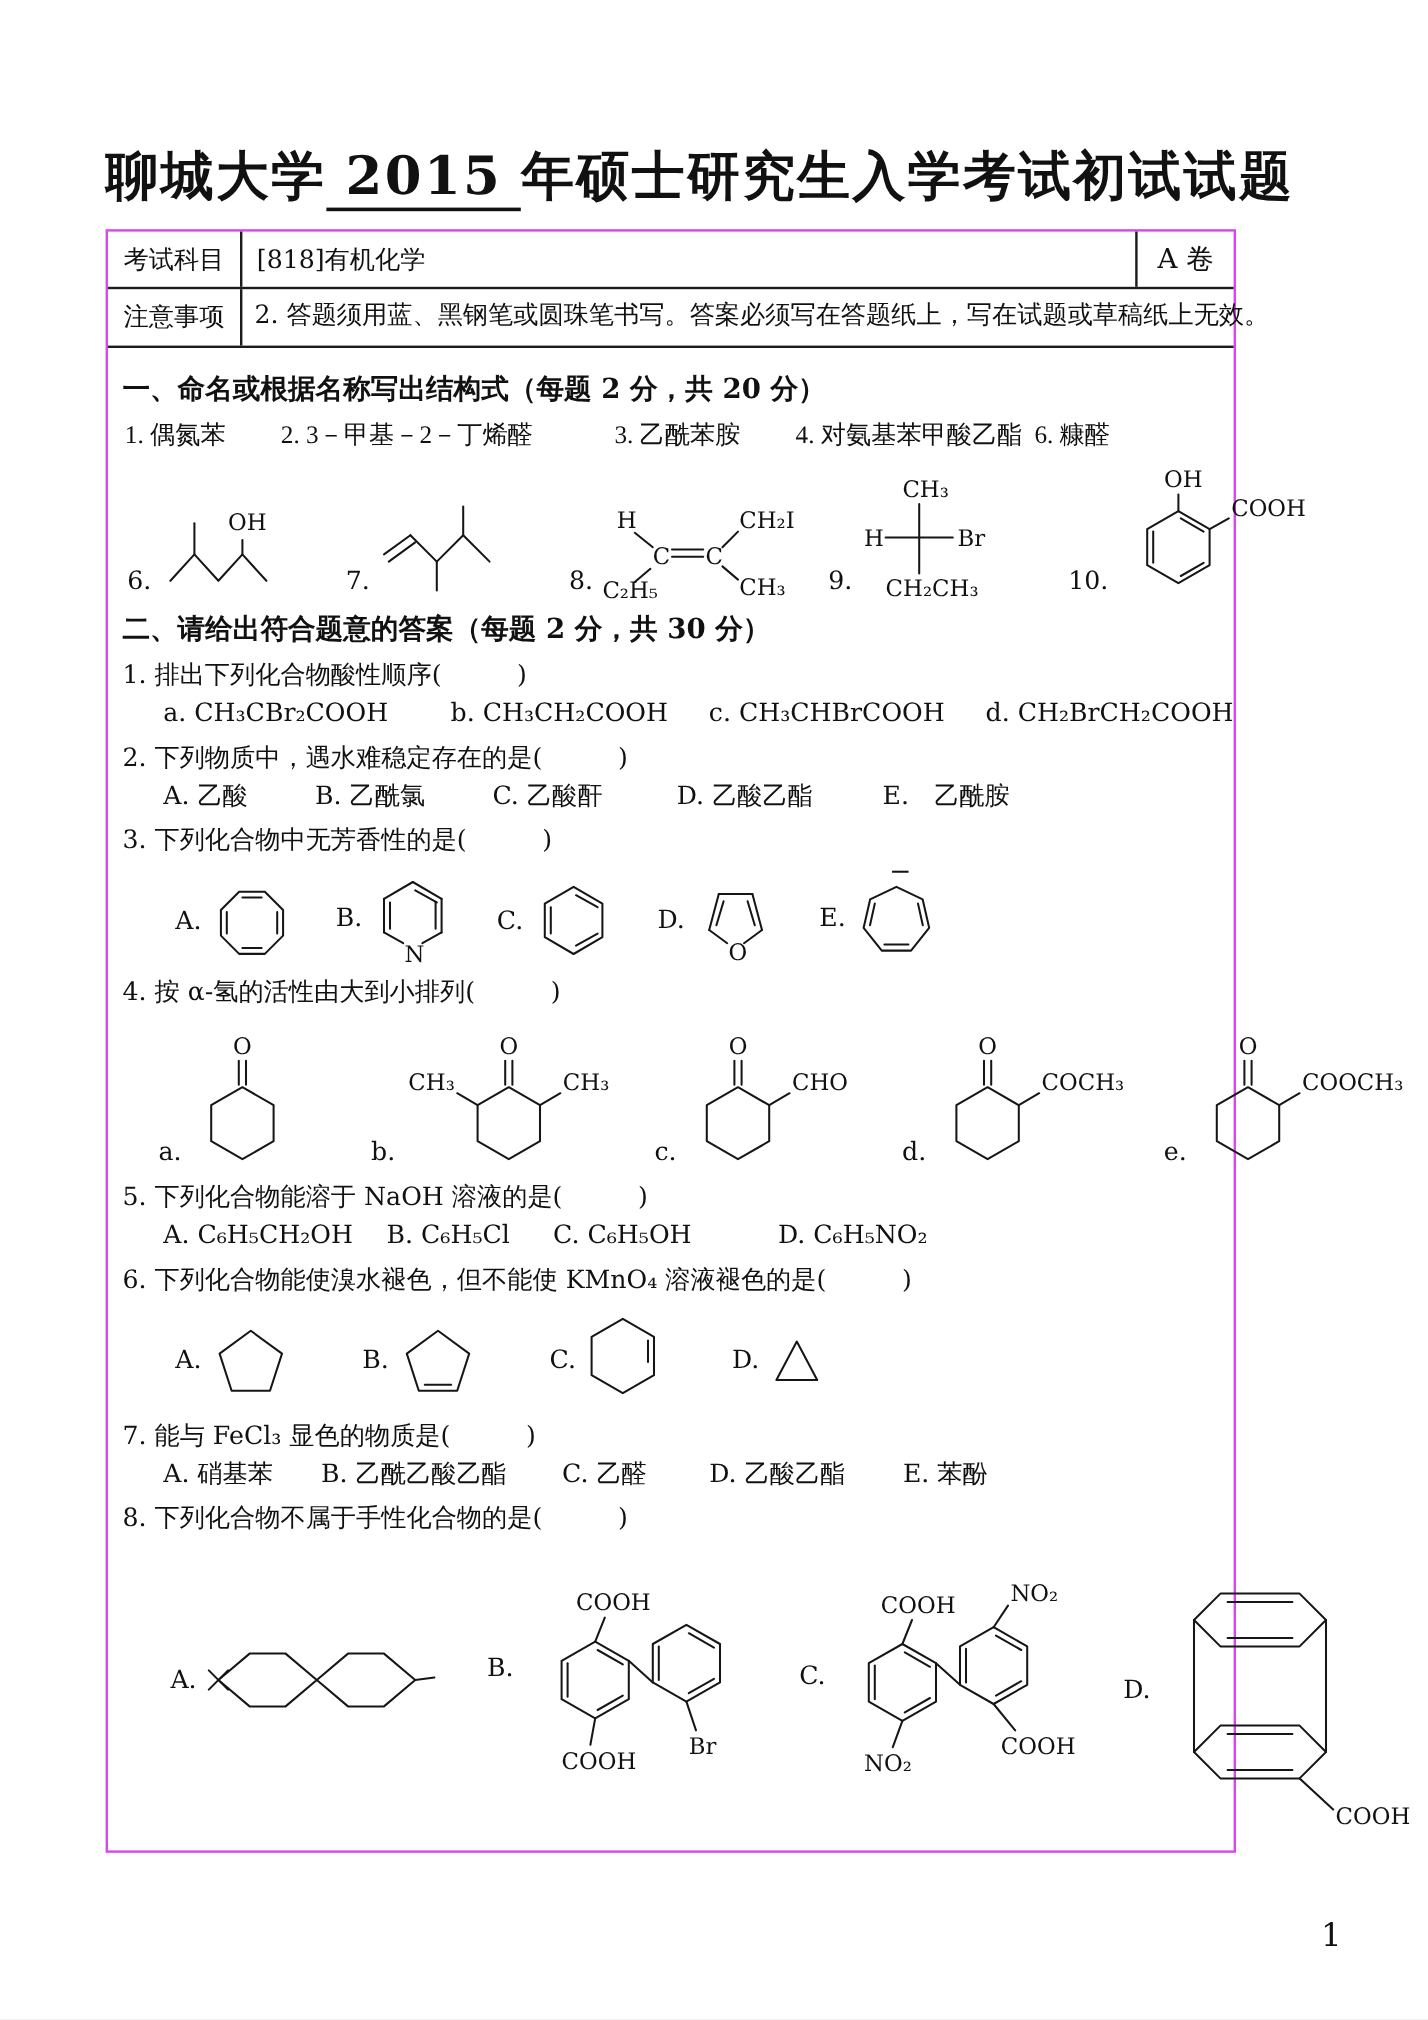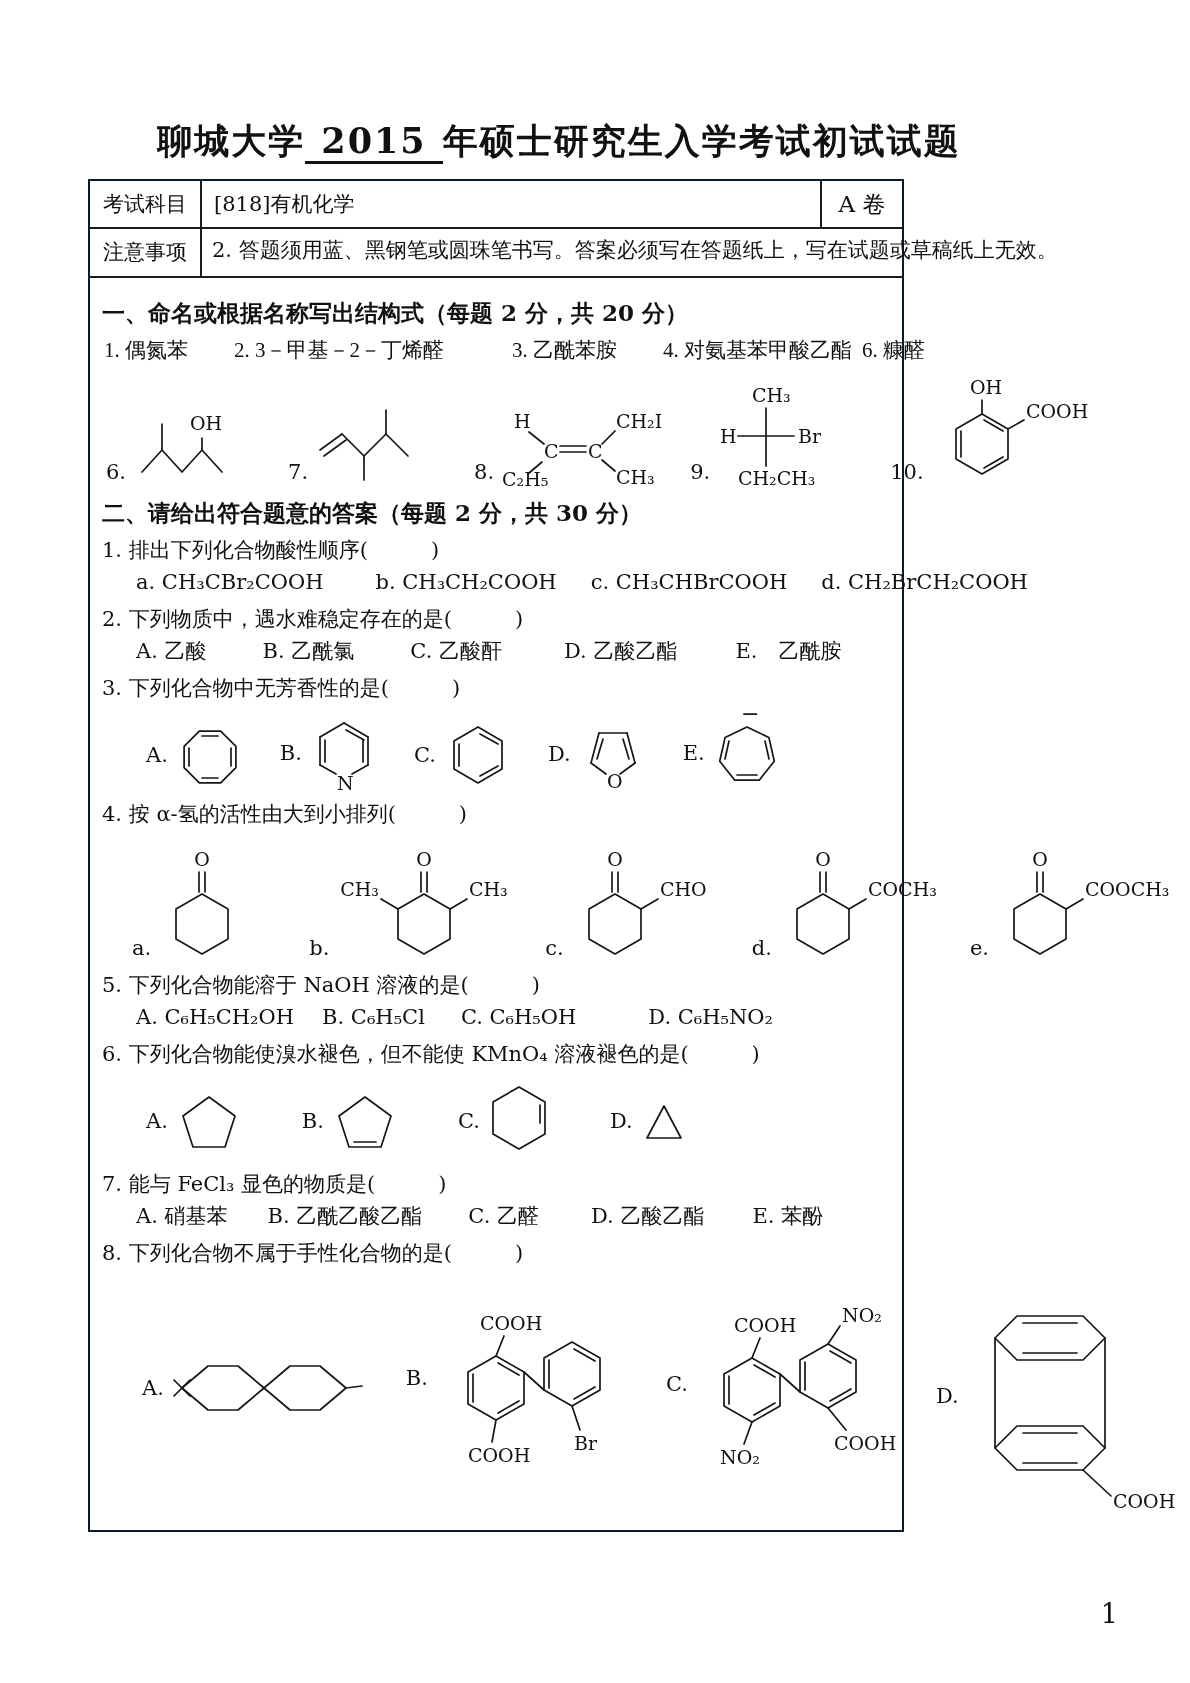--- a/index.html
+++ b/index.html
@@ -3,25 +3,25 @@
 <meta charset="utf-8">
 <style>
   html,body{margin:0;padding:0;background:#e8e8e8;}
   .page{
     position:relative;width:1190px;height:1683px;background:#ffffff;
     font-family:"DejaVu Serif","Liberation Serif",serif;color:#111;
     overflow:hidden;
   }
   .doc-title{
     margin:118px 0 14px 88px;width:942px;text-align:center;
-    font-size:35px;font-weight:bold;letter-spacing:2px;white-space:nowrap;
+    font-size:44px;font-weight:bold;letter-spacing:2px;white-space:nowrap;
   }
   .doc-title .year{border-bottom:3px solid #111;padding:0 16px;font-family:"DejaVu Serif",serif;}
   .sheet{
-    margin-left:88px;width:816px;border:2px solid #0f172a;box-sizing:border-box;
+    margin-left:88px;width:942px;border:2px solid #d946ef;box-sizing:border-box;
     font-size:21px;line-height:1.45;
   }
   .info-row{display:flex;border-bottom:2px solid #1b1b1b;}
   .info-label{
     width:112px;flex:0 0 112px;border-right:2px solid #1b1b1b;
     display:flex;align-items:center;justify-content:center;text-align:center;
     padding:8px 4px;box-sizing:border-box;
   }
   .info-value{flex:1;display:flex;align-items:center;padding:8px 12px;box-sizing:border-box;}
   .info-version{

